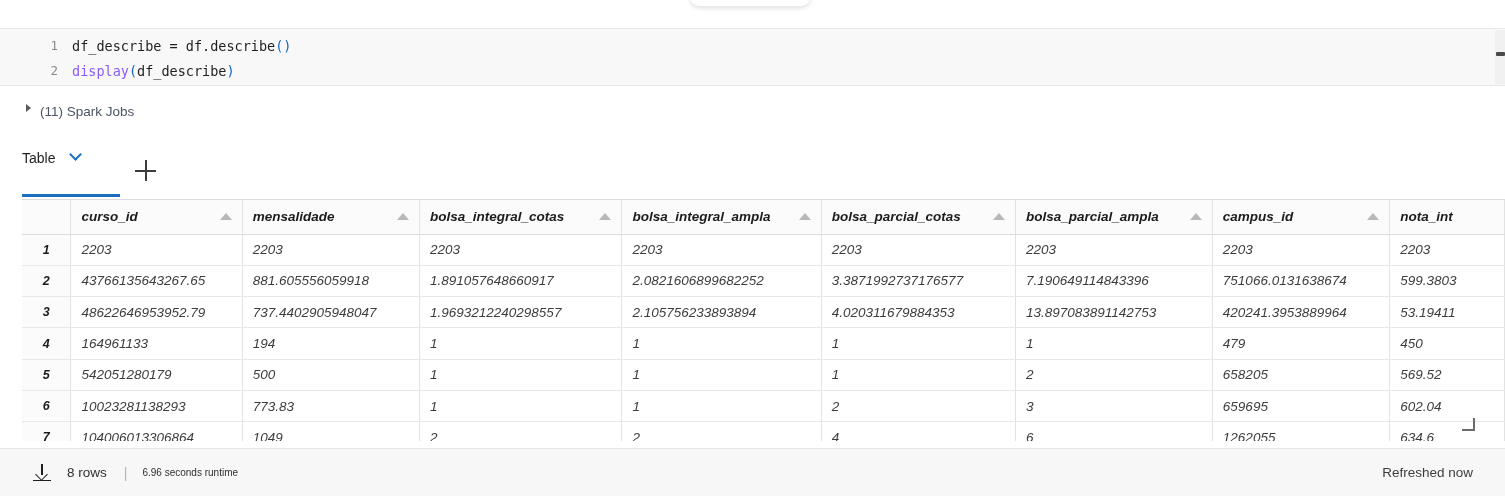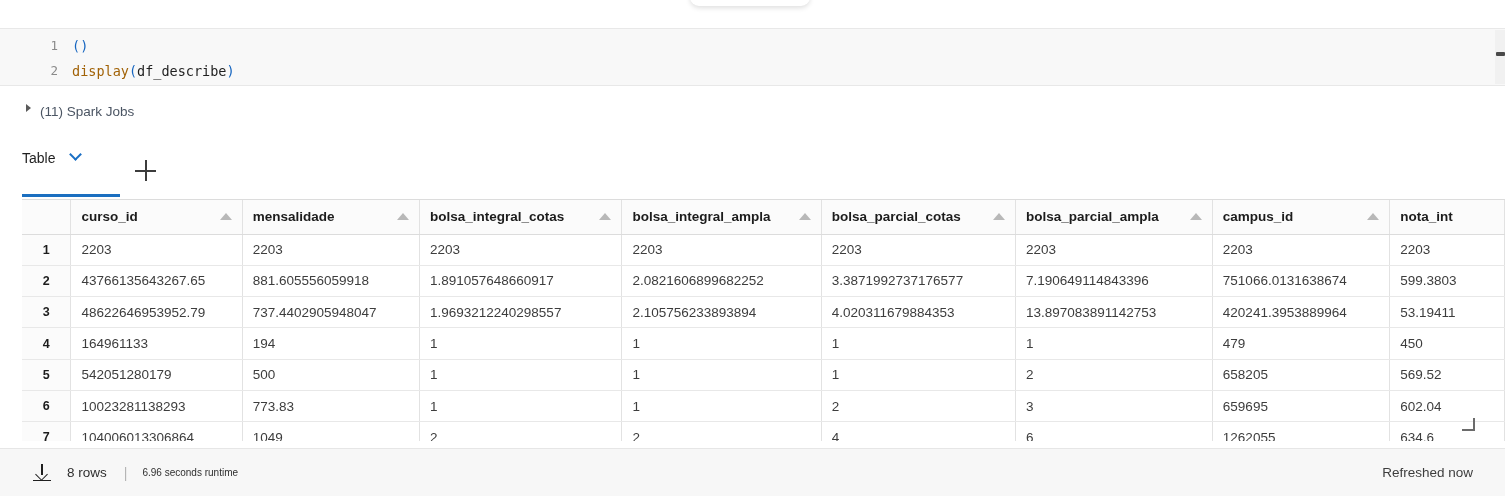--- a/index.html
+++ b/index.html
@@ -37,21 +37,21 @@
   }
   .code-line.l1 { top: 4px; }
   .code-line.l2 { top: 29px; }
   .gutter {
     width: 72px; text-align: right; padding-right: 14px;
     color: #8a8a8a; font-size: 12.5px;
     font-family: "DejaVu Sans Mono", "Liberation Mono", monospace;
   }
   .ctxt { color: #1f1f1f; }
   .cpar { color: #1565c0; }
-  .cfn  { color: #a16207; }
+  .cfn  { color: #8b5cf6; }
 
   .code-scroll {
     position: absolute; right: 0px; top: 30px;
     width: 10px; height: 54px; background: #f1f1f1;
   }
   .code-scroll .thumb {
     position: absolute; left: 1px; top: 22px;
     width: 9px; height: 4px; background: #4a4a4a; border-radius: 1px;
   }
 
@@ -107,20 +107,21 @@
   .tablewrap {
     position: absolute; left: 22px; top: 199px;
     width: 1483px; height: 242px;
     overflow: hidden;
     border-top: 1px solid #dcdcdc;
   }
   table.grid {
     border-collapse: collapse;
     table-layout: fixed;
     font-size: 13.5px;
+    font-style: italic;
   }
   table.grid th, table.grid td {
     border-right: 1px solid #e2e2e2;
     border-bottom: 1px solid #e8e8e8;
     text-align: left;
     overflow: hidden;
     white-space: nowrap;
   }
   table.grid thead th {
     height: 34px;
@@ -195,21 +196,21 @@
 </head>
 <body>
 
 <div id="root">
 
   <div class="top-nub"></div>
 
   <div class="code-cell">
     <div class="code-line l1">
       <span class="gutter">1</span>
-      <span class="cpar">()</span>
+      <span class="ctxt">df_describe = df.describe</span><span class="cpar">()</span>
     </div>
     <div class="code-line l2">
       <span class="gutter">2</span>
       <span class="cfn">display</span><span class="cpar">(</span><span class="ctxt">df_describe</span><span class="cpar">)</span>
     </div>
   </div>
   <div class="code-scroll">
     <div class="thumb"></div>
   </div>
 

